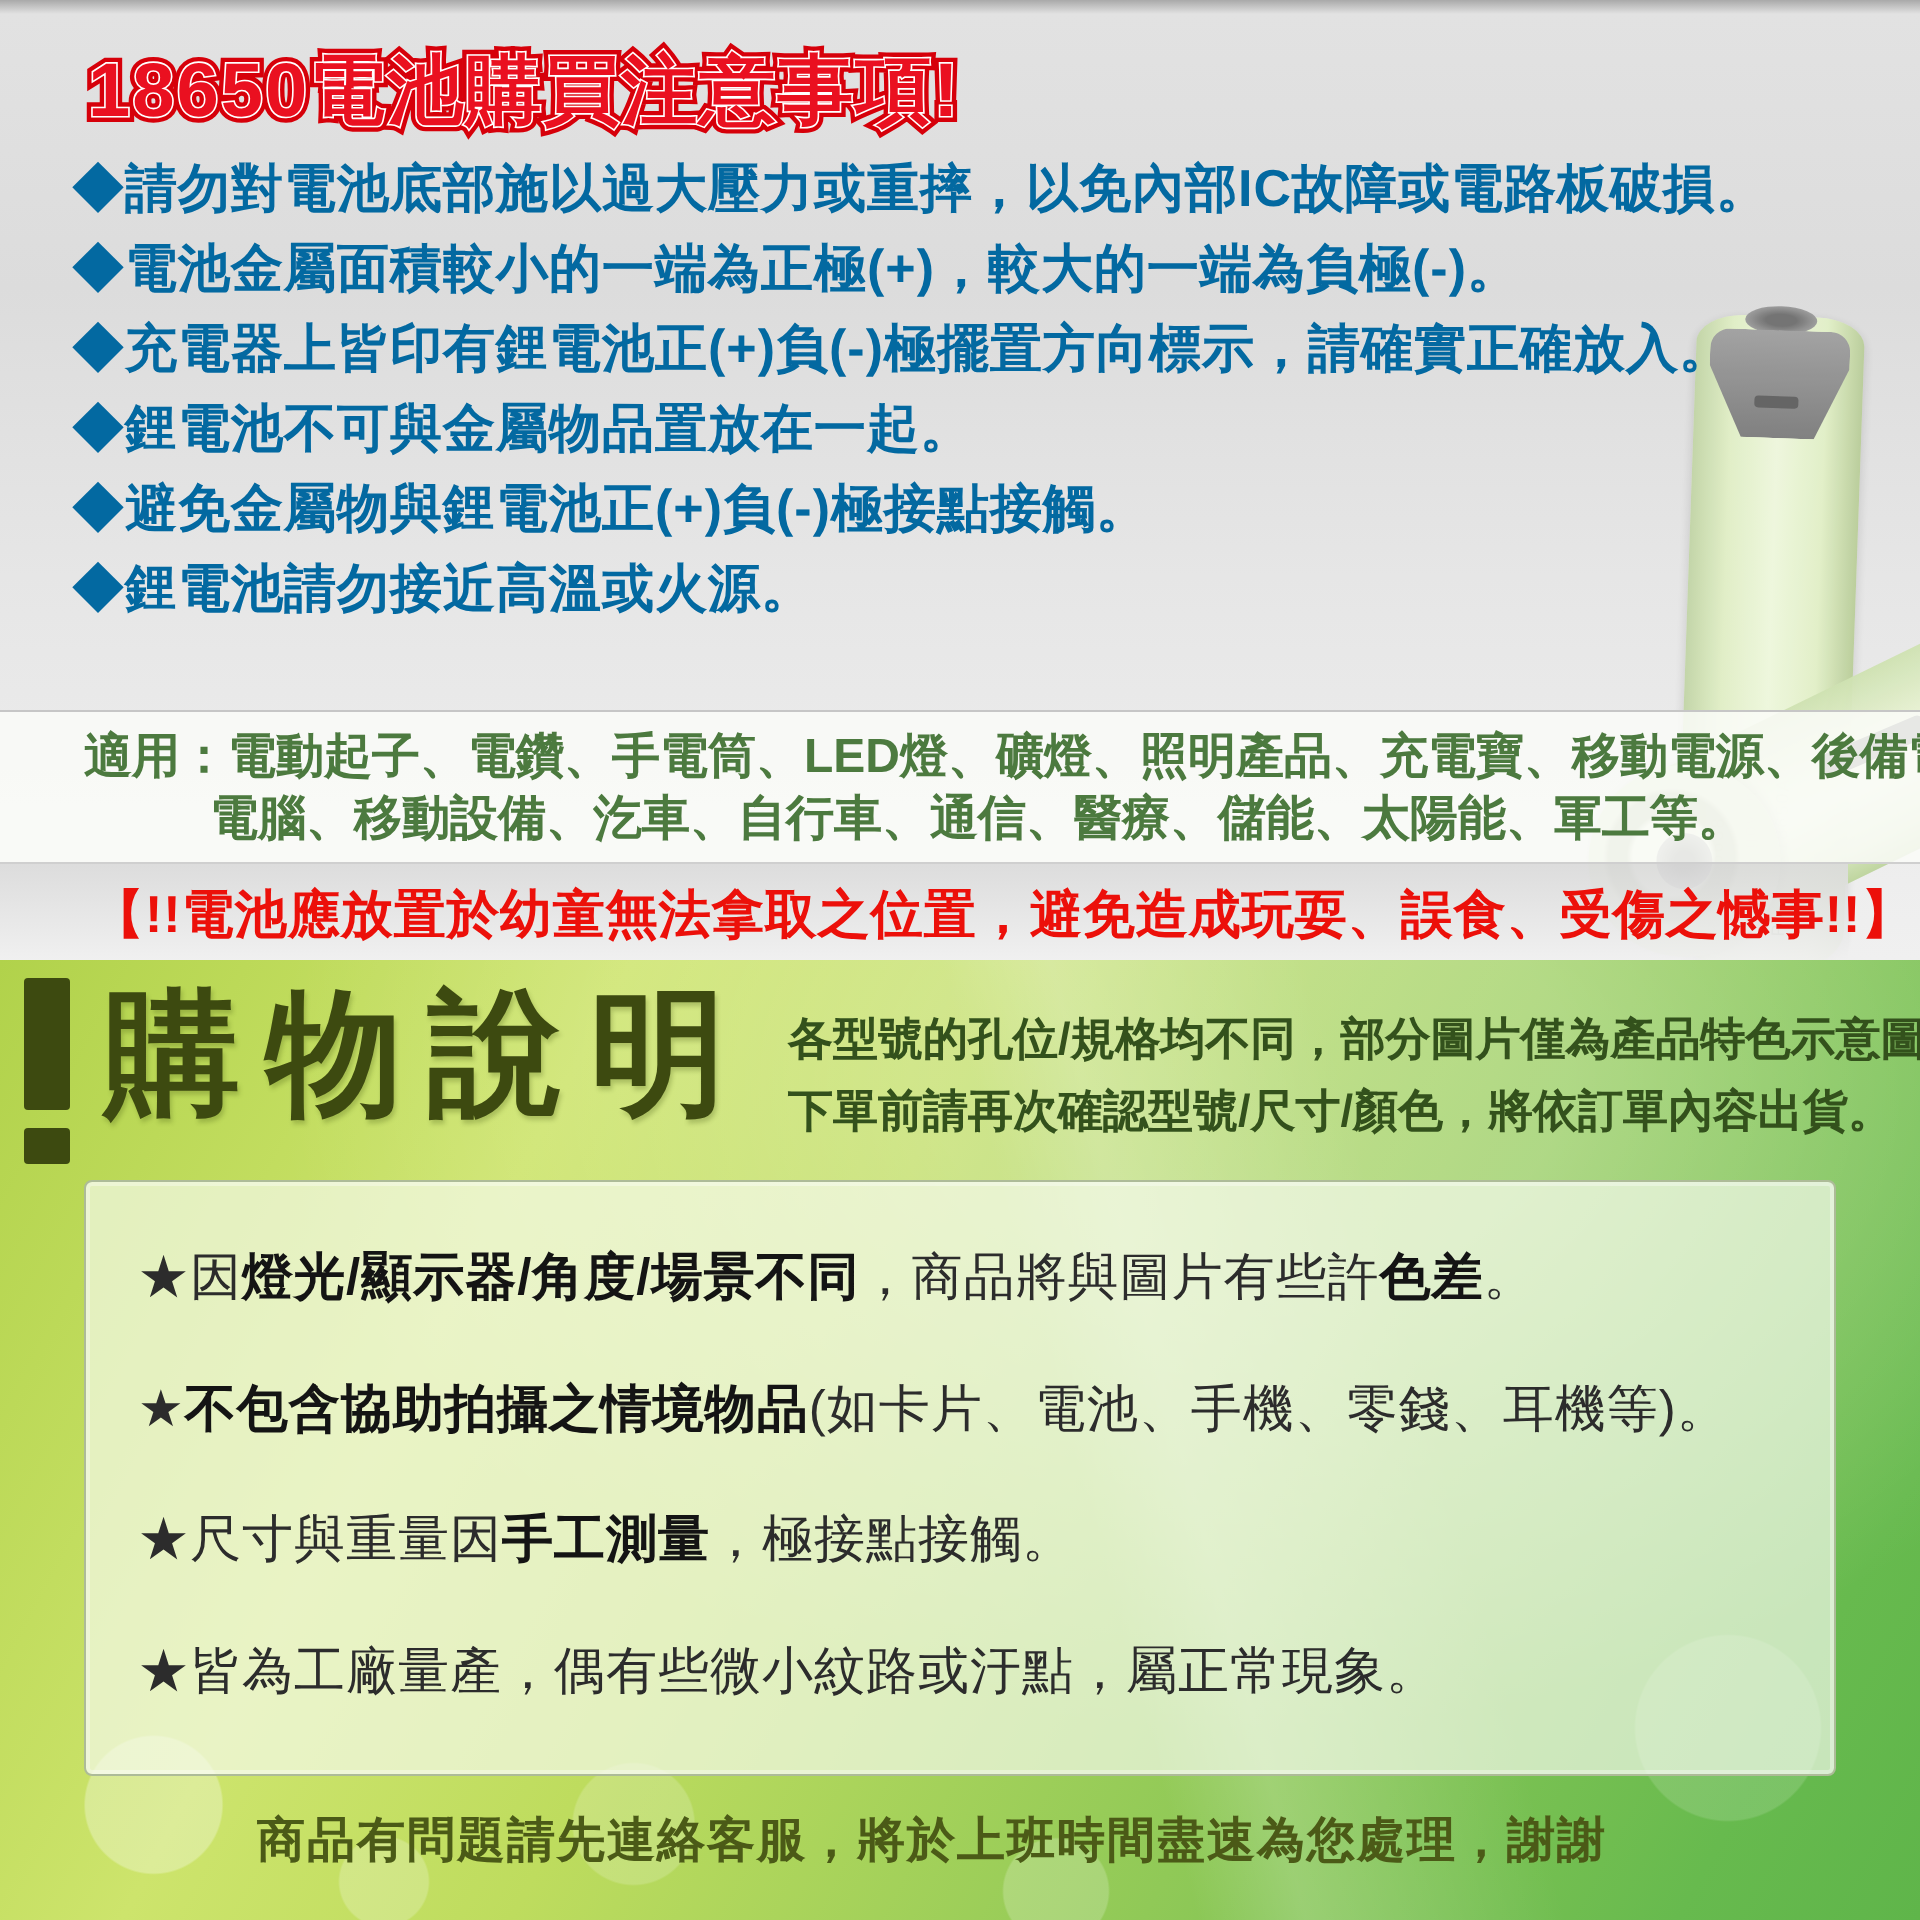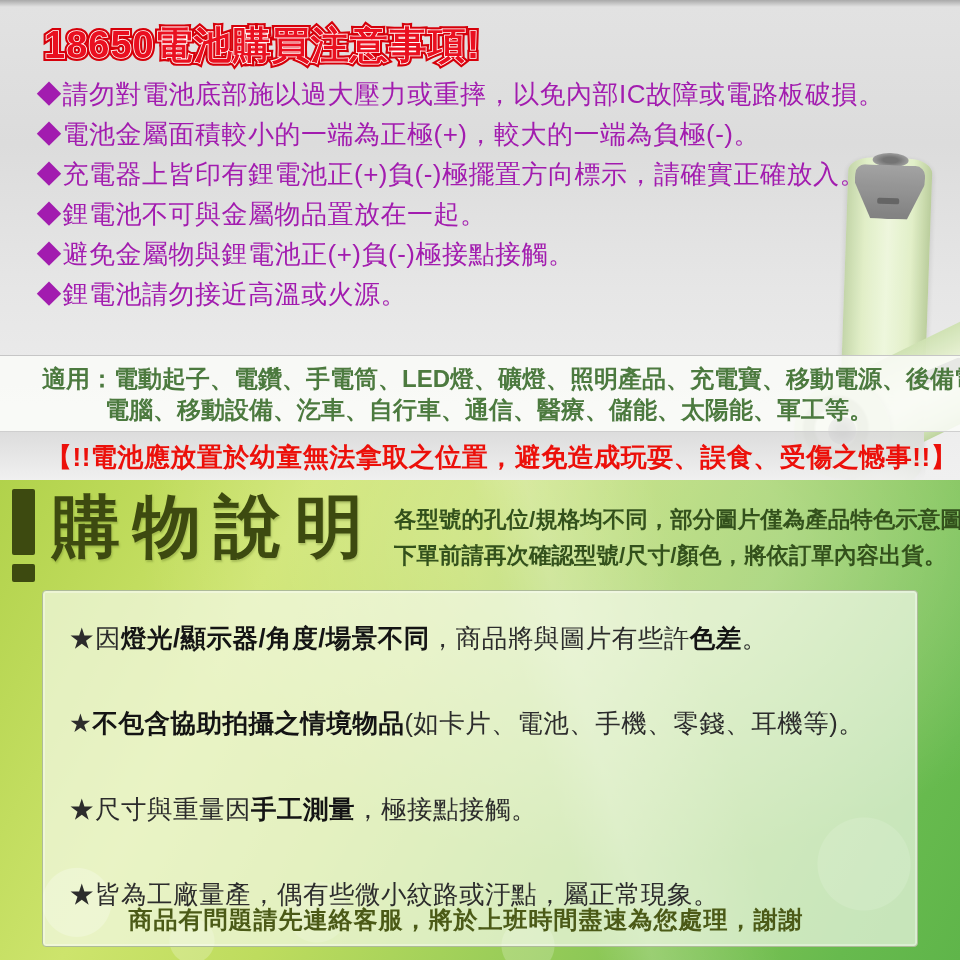--- a/index.html
+++ b/index.html
@@ -15,22 +15,22 @@
     position:absolute; left:44px; top:20px; z-index:1;
     font-size:38px; font-weight:bold; letter-spacing:1px; white-space:nowrap;
     color:#0369a1; -webkit-text-stroke:6px #d6000a; paint-order:stroke fill;
   }
   .title::after {
     content:attr(data-text); position:absolute; left:0; top:0;
     color:#ea1020; -webkit-text-stroke:1.6px #ffffff; paint-order:stroke fill;
   }
   .bullets { position:absolute; left:36px; top:74px; z-index:1; }
   .bullet {
-    height:40px; line-height:40px; font-size:26px; font-weight:400;
-    color:#a21caf; white-space:nowrap; letter-spacing:0.5px;
+    height:40px; line-height:40px; font-size:26px; font-weight:700;
+    color:#0369a1; white-space:nowrap; letter-spacing:0.5px;
   }
 
   
   .battery-v {
     position:absolute; left:843px; top:158px; width:84px; height:326px; z-index:1;
     transform:rotate(2deg); opacity:0.95;
   }
   .bv-body {
     position:absolute; inset:0; border-radius:24px 24px 28px 28px / 14px 14px 20px 20px;
     background:linear-gradient(90deg,#c2d5a6 0%,#e1efc6 22%,#eff8dd 50%,#e2f0c7 78%,#b9cd99 100%);
@@ -107,21 +107,21 @@
   .shop-heading {
     position:absolute; left:52px; top:2px; font-size:68px; font-weight:bold;
     letter-spacing:13px; color:#3d4a10; white-space:nowrap;
     text-shadow:1px 2px 2px rgba(60,80,10,0.25);
   }
   .shop-note { position:absolute; left:394px; white-space:nowrap; font-size:22.5px; font-weight:600; color:#33511c; }
   .note1 { top:24px; }
   .note2 { top:60px; }
 
   .disclaimer-box {
-    position:absolute; left:42px; top:110px; width:876px; height:357px;
+    position:absolute; left:42px; top:110px; width:876px; height:298px;
     background:rgba(246,251,239,0.68);
     border:1px solid #adbb98; border-radius:4px;
     box-shadow:inset 0 0 0 2px rgba(255,255,255,0.35);
     display:flex; flex-direction:column; justify-content:space-between;
     padding:30px 26px 34px 26px;
   }
   .disc-item { font-size:25.5px; color:#2c2c2c; white-space:nowrap; letter-spacing:0.5px; }
   .disc-item .seg-bold { font-weight:bold; color:#141414; }
 
   .footer-line {

